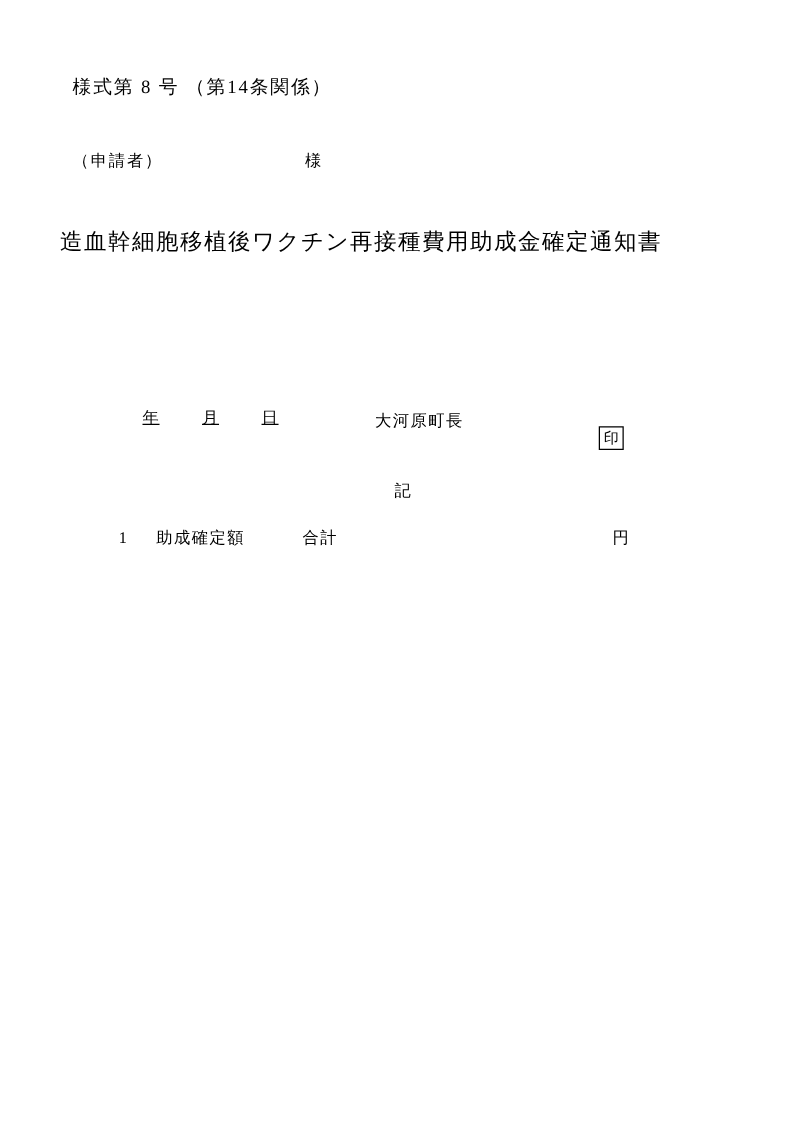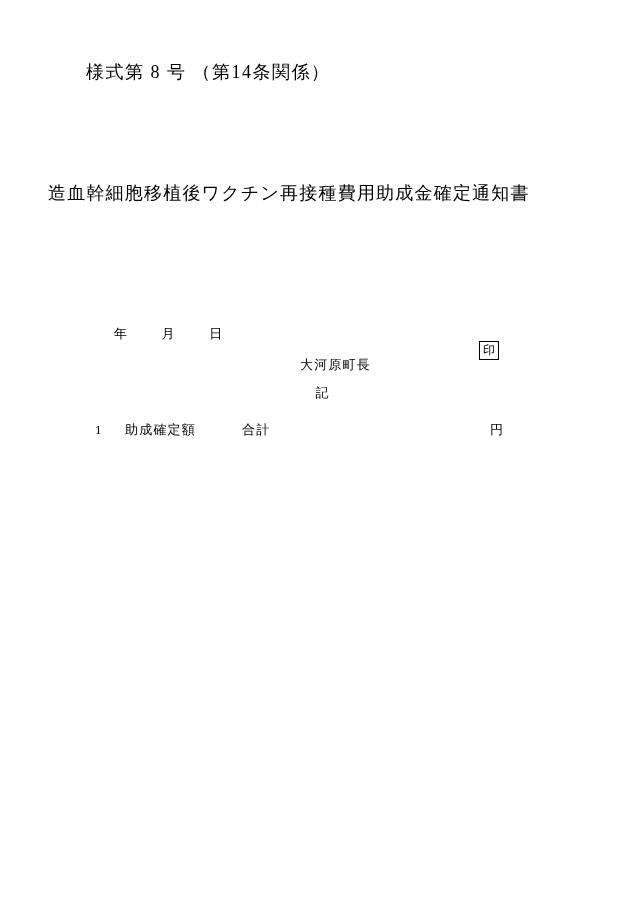--- a/index.html
+++ b/index.html
@@ -18,24 +18,23 @@
     position: relative;
     width: 630px;
     height: 903px;
     box-sizing: border-box;
   }
 
   .form-number {
     position: absolute;
     left: 58px;
     top: 60px;
-    font-size: 18px;
+    font-size: 15px;
     letter-spacing: 1.5px;
     white-space: nowrap;
-    margin-left: 28px;
   }
 
   .applicant-row {
     position: absolute;
     left: 58px;
     top: 120px;
     width: 500px;
     font-size: 13px;
     letter-spacing: 1.5px;
     white-space: nowrap;
@@ -78,30 +77,31 @@
     width: 34px;
   }
 
   .date-line {
     position: absolute;
     left: 114px;
     top: 325px;
     font-size: 13px;
     letter-spacing: 0.6px;
     white-space: nowrap;
+    text-decoration: underline;
   }
   .date-line .gap-md {
     display: inline-block;
     width: 34px;
   }
 
   .signer-line {
     position: absolute;
     left: 300px;
-    top: 356px;
+    top: 328px;
     font-size: 13px;
     letter-spacing: 1.2px;
     white-space: nowrap;
   }
 
   .seal-box {
     position: absolute;
     left: 479px;
     top: 341px;
     width: 20px;
@@ -152,20 +152,24 @@
     top: 0;
   }
 </style>
 </head>
 <body>
 
 <div class="page">
 
   <div class="form-number">様式第 8 号 （第14条関係）</div>
 
+  <div class="applicant-row">
+    <span>（申請者）</span>
+    <span class="sama">様</span>
+  </div>
 
   <div class="doc-title">造血幹細胞移植後ワクチン再接種費用助成金確定通知書</div>
 
 
   <div class="date-line">
     <span>年</span><span class="gap-md"></span><span>月</span><span class="gap-md"></span><span>日</span>
   </div>
 
   <div class="signer-line">大河原町長</div>
 

